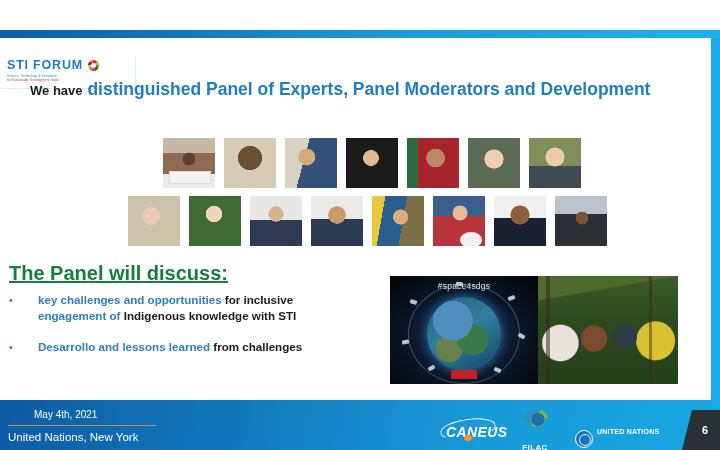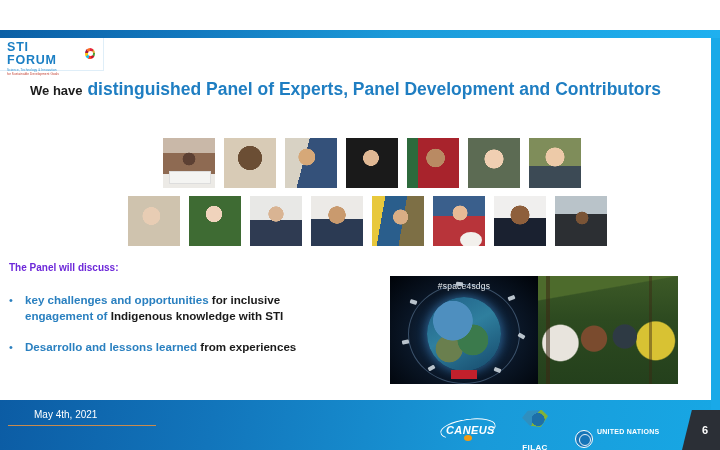--- a/index.html
+++ b/index.html
@@ -33,22 +33,22 @@
   .top-bar {
     position: absolute;
     left: 0; top: 30px;
     width: 720px; height: 8px;
     background: linear-gradient(to right, #0b5fa5 0%, #1277bd 25%, #1b9ad9 55%, #1fb0ef 100%);
   }
 
   
   .logo-block {
     position: absolute;
-    left: 0; top: 38px;
-    width: 104px; height: 33px;
+    left: 0; top: 56px;
+    width: 136px; height: 33px;
     background: #ffffff;
     border-right: 1px solid #dfeef8;
     border-bottom: 1px solid #dfeef8;
     padding: 3px 8px 0 7px;
   }
   .logo-row { display: flex; align-items: center; gap: 5px; }
   .logo-word {
     font-size: 12.5px;
     font-weight: bold;
     letter-spacing: 0.8px;
@@ -163,43 +163,44 @@
            radial-gradient(circle at 50% 38%, #8e5f3c 0 23%, transparent 24%),
            linear-gradient(#f0efee 0 44%, #1a2130 44% 100%); }
   .q8  { background:
            radial-gradient(circle at 52% 44%, #7a5436 0 16%, transparent 17%),
            linear-gradient(#b9c3c9 0 36%, #2c2f33 36% 100%); }
 
   
   .panel-head {
     position: absolute;
     left: 9px; top: 262px;
-    font-size: 10px;
+    font-size: 20px;
     font-weight: bold;
-    color: #6d28d9;
+    color: #15803d;
+    text-decoration: underline;
   }
   .bullets {
     position: absolute;
     left: 9px; top: 292px;
     width: 360px;
   }
   .bullet {
     display: flex;
     font-size: 11.6px;
     line-height: 1.42;
     margin-bottom: 14px;
   }
   .bullet .dot {
     flex: 0 0 16px;
     color: #2a7fbe;
     font-size: 11px;
     line-height: 1.5;
   }
   .bullet .text { color: #1a1a1a; font-weight: bold; }
-  .bullet .text .hl { color: #2a80c0; }
+  .bullet .text .hl { color: #2a80c0; margin-left: 13px; }
 
   
   .media-pair {
     position: absolute;
     left: 390px; top: 276px;
     width: 288px; height: 108px;
     display: flex;
   }
   .media-space {
     width: 148px; height: 108px;
@@ -300,21 +301,21 @@
     color: #ffffff;
   }
 
   .logo-caneus {
     position: absolute;
     left: 438px; top: 418px;
     width: 60px; height: 24px;
   }
   .caneus-word {
     position: absolute; left: 8px; top: 6px;
-    font-size: 11px; font-weight: bold; font-style: italic;
+    font-size: 14px; font-weight: bold; font-style: italic;
     color: #ffffff; letter-spacing: .4px;
   }
   .caneus-arc {
     position: absolute; left: 2px; top: 1px;
     width: 56px; height: 20px;
     border: 1.4px solid #ffffff;
     border-radius: 50%;
     border-bottom-color: transparent;
     transform: rotate(-8deg);
   }
@@ -397,21 +398,21 @@
       <span class="sdg-wheel"></span>
     </div>
     <div class="logo-sub">
       <span class="ls1">Science, Technology &amp; Innovation</span><br>
       <span class="ls2">for Sustainable Development Goals</span>
     </div>
   </div>
 
   <div class="headline">
     <span class="lead">We have</span>
-    <span class="blue">distinguished Panel of Experts, Panel Development and Contributors</span>
+    <span class="blue">distinguished Panel of Experts, Panel Moderators and Development</span>
   </div>
 
   <div class="photo-row row-one">
     <div class="headshot p1"></div>
     <div class="headshot p2"></div>
     <div class="headshot p3"></div>
     <div class="headshot p4"></div>
     <div class="headshot p5"></div>
     <div class="headshot p6"></div>
     <div class="headshot p7"></div>
@@ -436,21 +437,21 @@
       <span class="dot">•</span>
       <span class="text">
         <span class="hl">key challenges and opportunities </span><span>for inclusive</span><br>
         <span class="hl">engagement of </span><span>Indigenous knowledge with STI</span>
       </span>
     </div>
 
     <div class="bullet">
       <span class="dot">•</span>
       <span class="text">
-        <span class="hl">Desarrollo and lessons learned </span><span>from experiences</span><br>
+        <span class="hl">Desarrollo and lessons learned </span><span>from challenges</span><br>
       </span>
     </div>
 
   </div>
 
   <div class="media-pair">
 
     <div class="media-space">
       <div class="tag">#space4sdgs</div>
       <div class="ring"></div>
@@ -465,20 +466,21 @@
       <div class="badge"></div>
     </div>
 
     <div class="media-forest"></div>
   </div>
 
   <div class="footer"></div>
 
   <div class="footer-date">May 4th, 2021</div>
   <div class="footer-rule"></div>
+  <div class="footer-place">United Nations, New York</div>
 
   <div class="logo-caneus">
     <span class="caneus-arc"></span>
     <span class="caneus-word">CANEUS</span>
     <span class="caneus-dot"></span>
   </div>
 
   <div class="logo-filac">
     <div class="filac-mark"></div>
     <div class="filac-word">FILAC</div>

